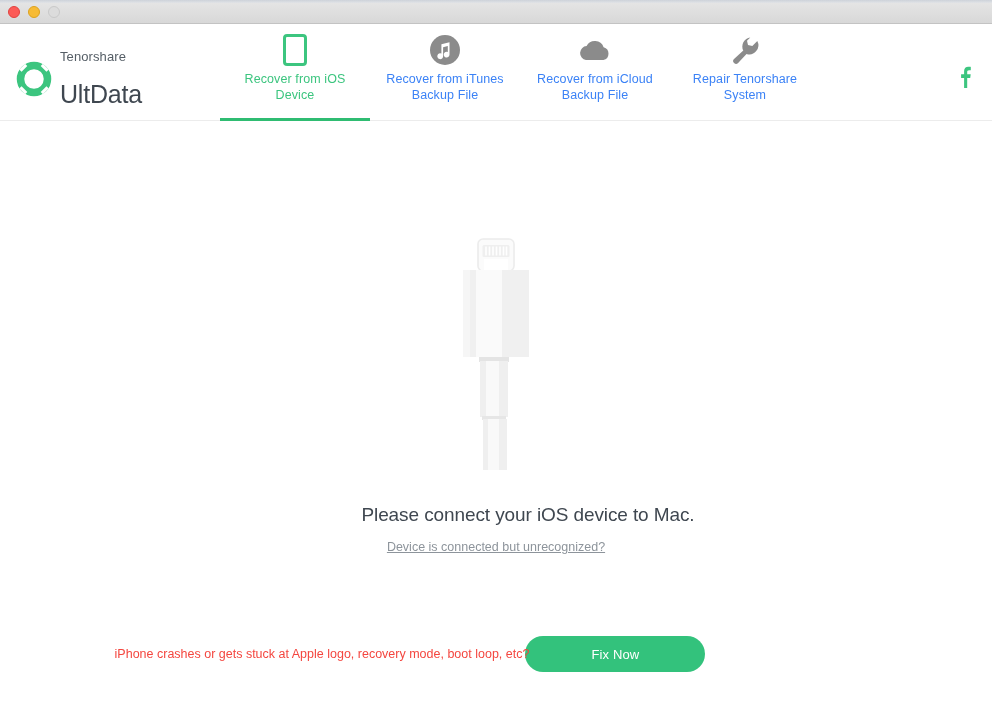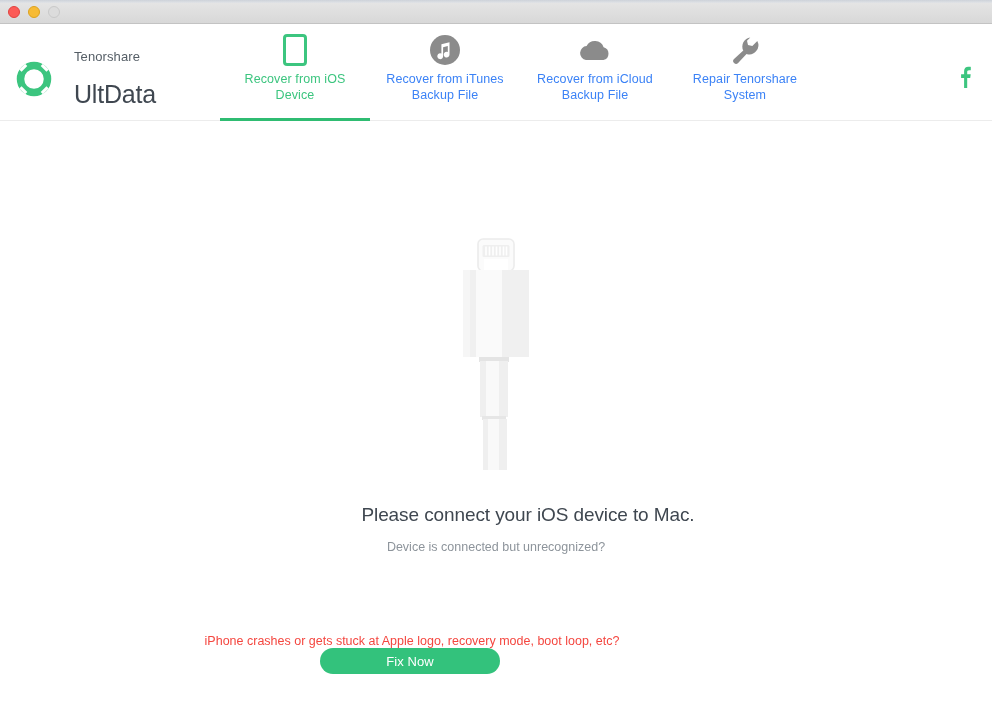--- a/index.html
+++ b/index.html
@@ -35,21 +35,21 @@
 
   
   .header {
     position:absolute; left:0; top:24px;
     width:992px; height:97px;
     background:#ffffff;
     border-bottom:1px solid #ececec;
   }
   .brand {
     position:absolute; left:16px; top:25px;
-    display:flex; align-items:center; gap:22px;
+    display:flex; align-items:center; gap:8px;
   }
   .brand-mark { width:36px; height:36px; flex:0 0 36px; }
   .brand-text { display:flex; flex-direction:column; justify-content:center; }
   .brand-top {
     font-size:13px; color:#555e66; line-height:15px; letter-spacing:.1px;
   }
   .brand-name {
     font-size:25px; color:#3f4750; line-height:27px;
     letter-spacing:-.2px; margin-top:17px;
   }
@@ -99,26 +99,26 @@
 
   .headline {
     position:absolute; left:0; top:382px; width:992px;
     text-align:center;
     font-size:19px; color:#3f4750; letter-spacing:-.1px;margin-left:32px;
   }
   .sublink {
     position:absolute; left:0; top:418px; width:992px;
     text-align:center;
     font-size:12.5px; color:#8d949b;
-    cursor:pointer;
+    text-decoration:underline; cursor:pointer;
   }
 
   .bottom-bar {
     position:absolute; left:0; top:512px; width:820px; height:40px;
-    display:flex; align-items:center; justify-content:center;flex-direction:column;
+    display:flex; align-items:center; justify-content:center;
   }
   .bottom-note {
     font-size:12.5px; color:#f4463f; white-space:nowrap;
     position:relative; z-index:1; margin-right:-4px;
   }
   .fix-btn {
     width:180px; height:36px; border-radius:18px;
     background:#33c27c; border:none; cursor:pointer;
     color:#ffffff; font-size:13px; letter-spacing:.1px;
     font-family:"Liberation Sans", sans-serif;

